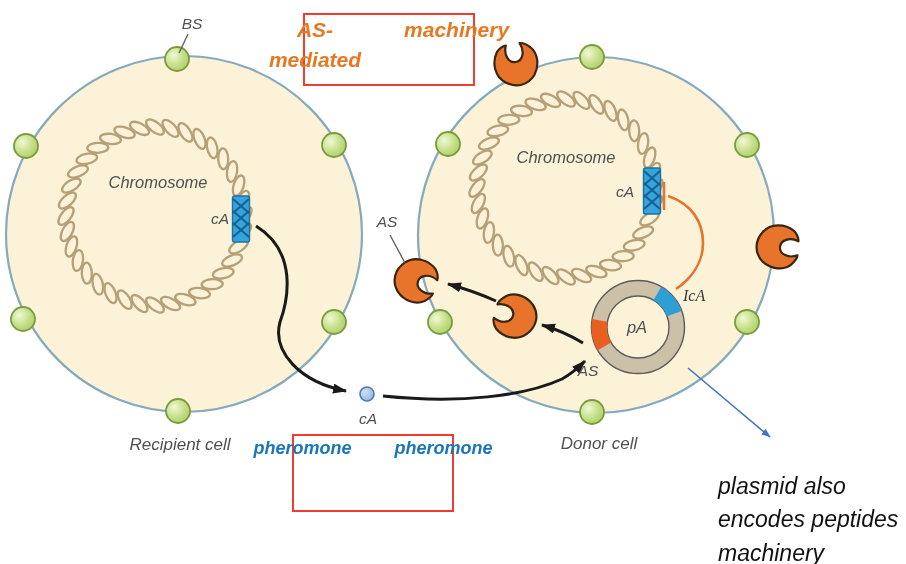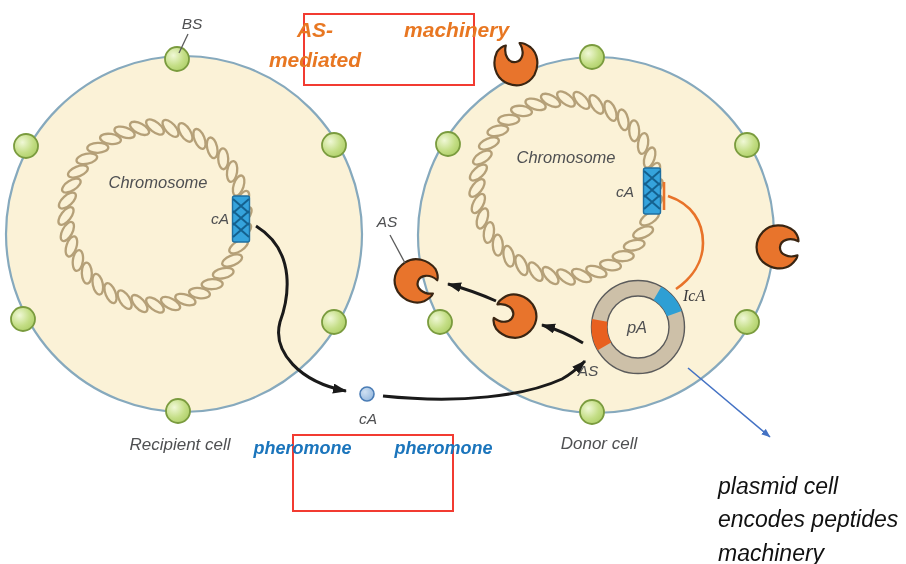--- a/index.html
+++ b/index.html
@@ -205,17 +205,17 @@
   <div class="callout" id="callout-clumping">
     <span class="line">AS-mediated</span>
     <span class="line">machinery</span>
   </div>
   <div class="callout" id="callout-pheromone">
     <span class="line">pheromone</span>
     <span class="line">pheromone</span>
   </div>
 
   <div id="plasmid-note">
-    <span class="line" style="display:block">plasmid cell</span>
+    <span class="line" style="display:block">plasmid also</span>
     <span class="line" style="display:block">encodes peptides</span>
     <span class="line" style="display:block">machinery</span>
   </div>
 </div>
 
 </body></html>

